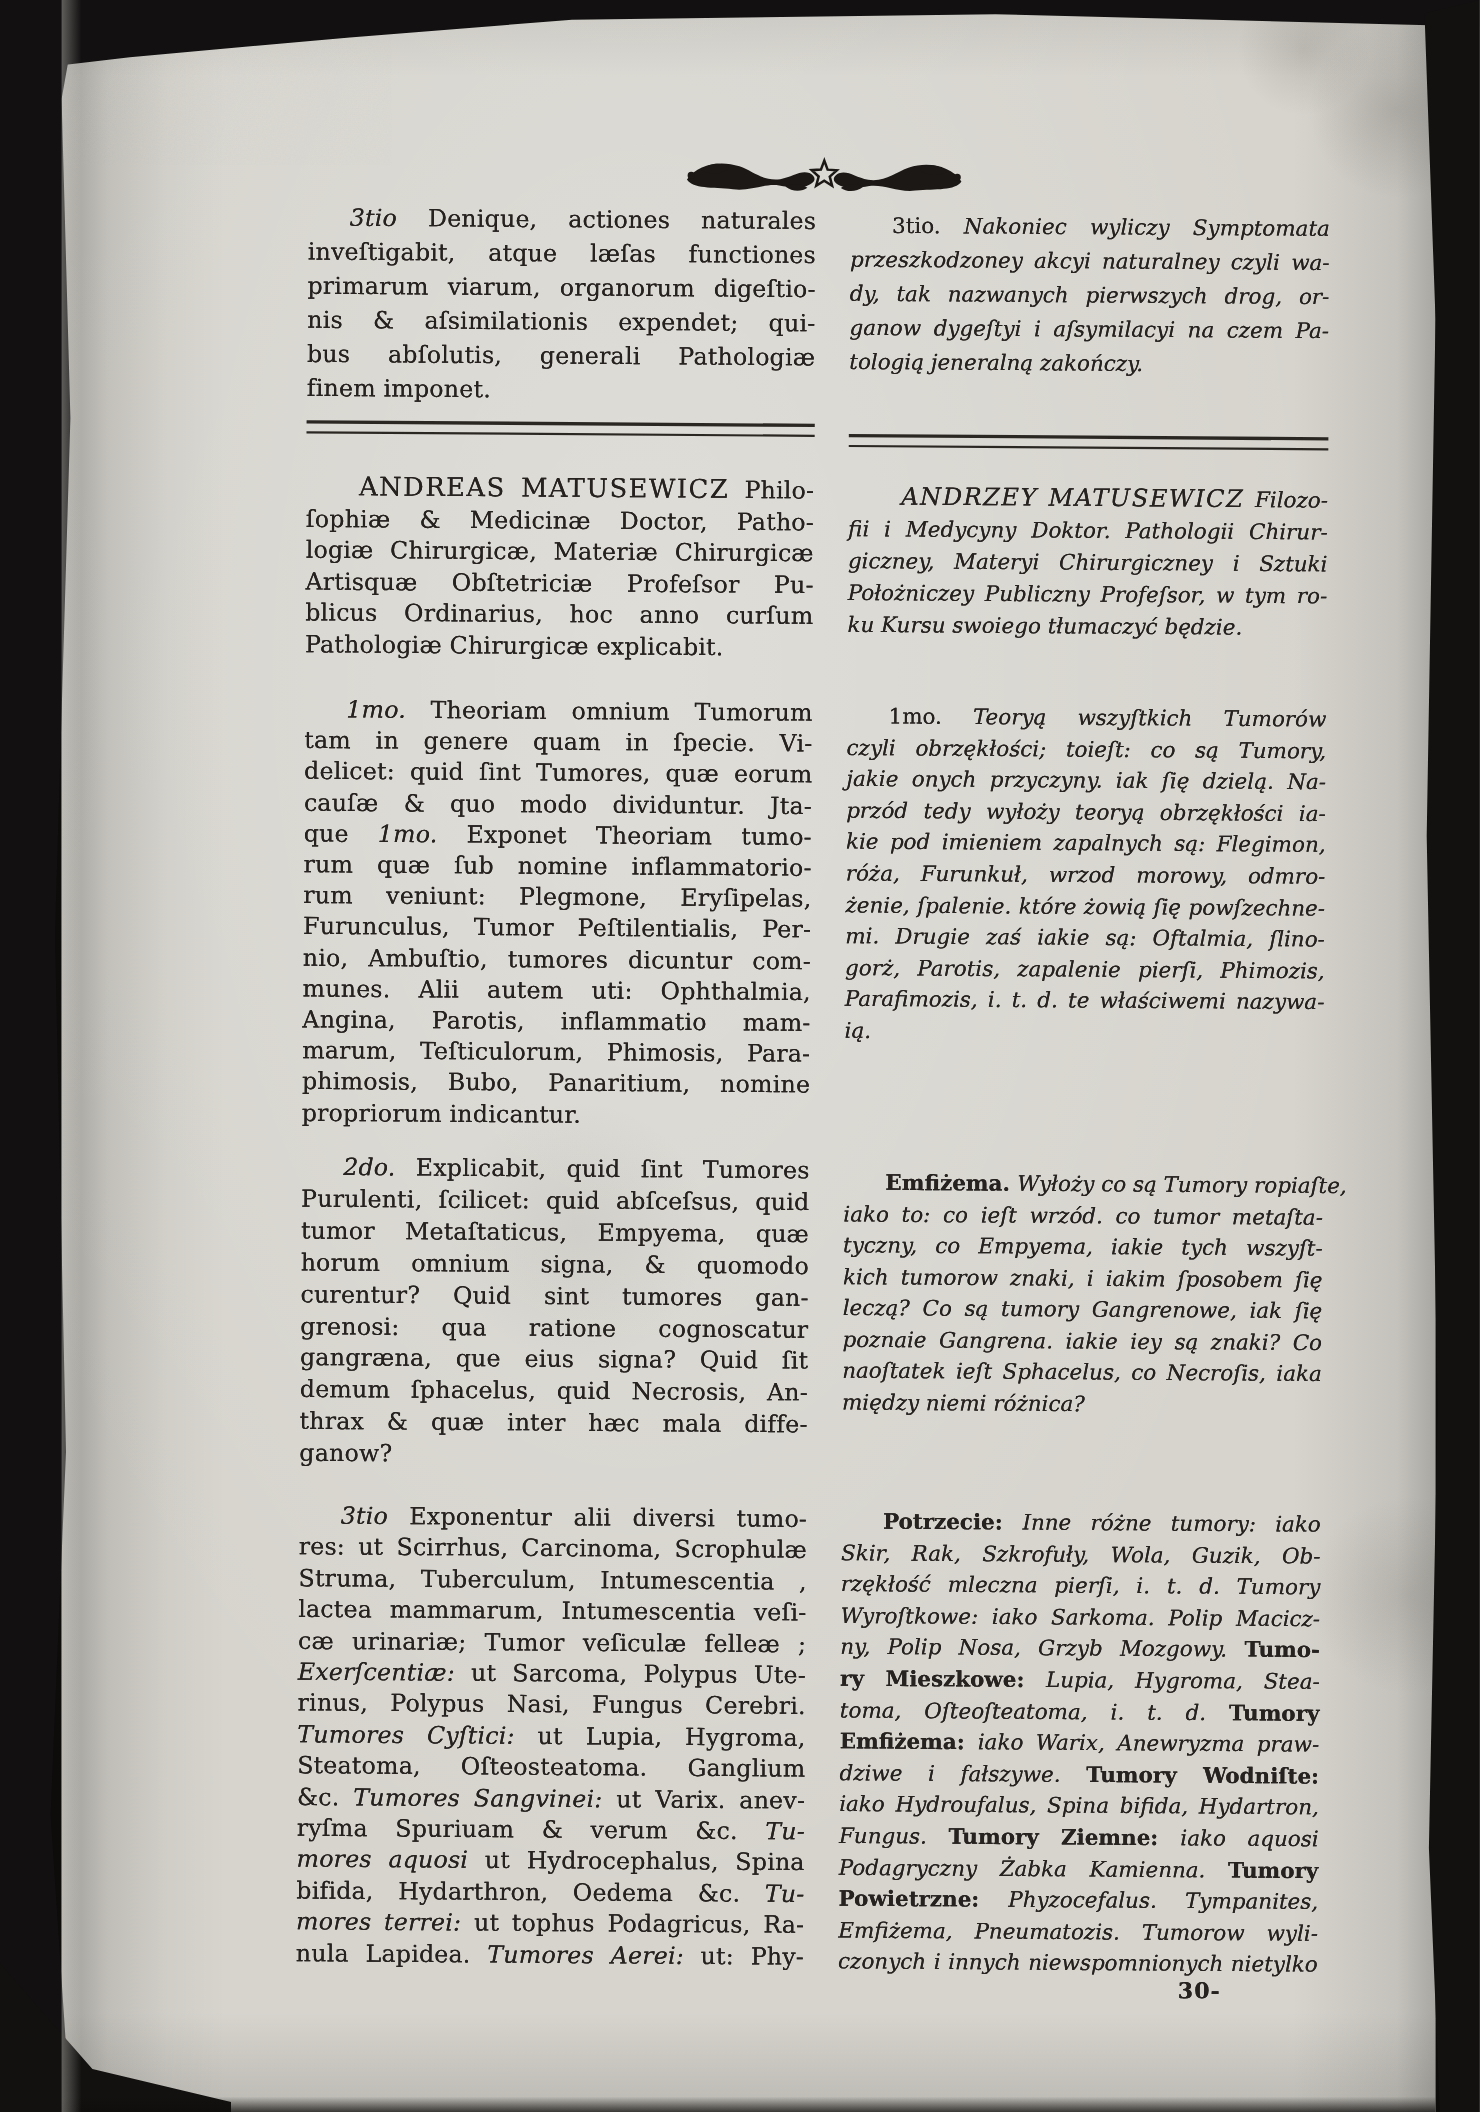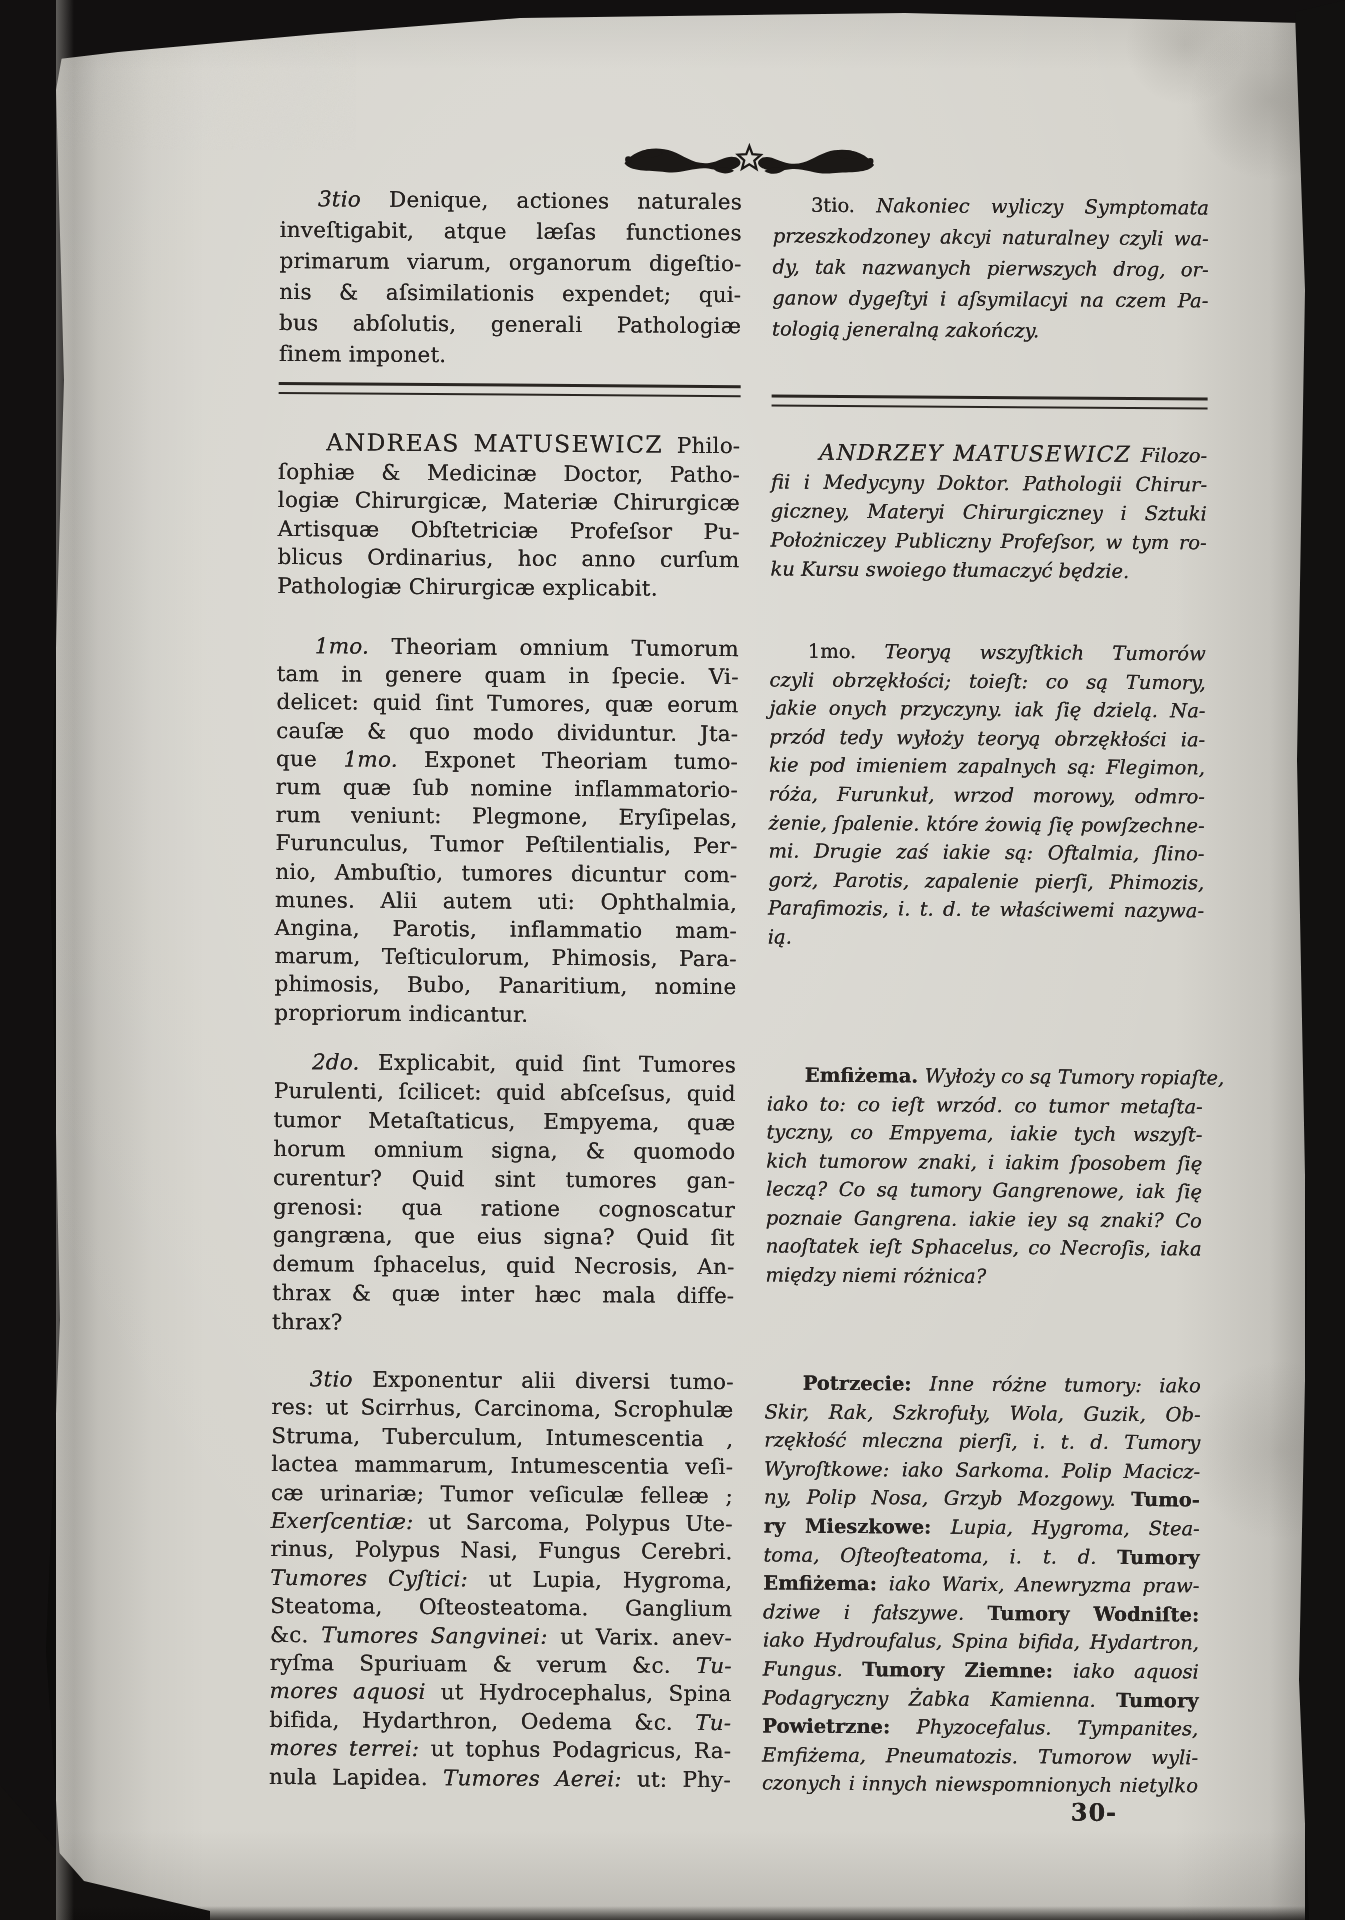--- a/index.html
+++ b/index.html
@@ -55,21 +55,21 @@
   .sec-one-r{top:634px;line-height:28.6px;}
   .sec-two-l{top:1048px;line-height:28.9px;}
   .sec-two-r{top:1058px;line-height:28.5px;}
   .sec-three-l{top:1365px;line-height:28.4px;}
   .sec-three-r{top:1366px;line-height:28.6px;}
   
   .rule{position:absolute;height:7px;border-top:3px solid #2a2622;border-bottom:2px solid #2a2622;}
   .rule-l{left:280px;width:462px;top:382px;}
   .rule-r{left:773px;width:436px;top:391px;}
   .ornament{position:absolute;left:615px;top:138px;width:268px;height:40px;}
-  .folio{position:absolute;left:1082px;top:1792px;font-size:24px;font-weight:bold;
+  .folio{position:absolute;left:1082px;top:1792px;font-size:20px;font-weight:bold;
          letter-spacing:1px;text-shadow:0 0 0.6px currentColor;}
 </style>
 </head>
 <body>
 
 <div class="page">
   <div class="paper"></div>
 
   <svg class="noise" xmlns="http://www.w3.org/2000/svg">
     <filter id="grain">
@@ -162,21 +162,21 @@
       <div class="tcol cl sec-two-l">
         <div class="line first"><span class="s-i">2do. </span><span class="s-r">Explicabit, quid ſint Tumores</span></div>
         <div class="line"><span>Purulenti, ſcilicet: quid abſceſsus, quid</span></div>
         <div class="line"><span>tumor Metaſtaticus, Empyema, quæ</span></div>
         <div class="line"><span>horum omnium signa, &amp; quomodo</span></div>
         <div class="line"><span>curentur? Quid sint tumores gan-</span></div>
         <div class="line"><span>grenosi: qua ratione cognoscatur</span></div>
         <div class="line"><span>gangræna, que eius signa? Quid ſit</span></div>
         <div class="line"><span>demum ſphacelus, quid Necrosis, An-</span></div>
         <div class="line"><span>thrax &amp; quæ inter hæc mala diffe-</span></div>
-        <div class="line end"><span>thrax?</span></div>
+        <div class="line end"><span>ganow?</span></div>
       </div>
       <div class="tcol cr sec-two-r">
         <div class="line first"><span class="s-b">Emfiżema. </span><span class="s-i">Wyłoży co są Tumory ropiaſte,</span></div>
         <div class="line"><span>iako to: co ieſt wrzód. co tumor metaſta-</span></div>
         <div class="line"><span>tyczny, co Empyema, iakie tych wszyſt-</span></div>
         <div class="line"><span>kich tumorow znaki, i iakim ſposobem ſię</span></div>
         <div class="line"><span>leczą? Co są tumory Gangrenowe, iak ſię</span></div>
         <div class="line"><span>poznaie Gangrena. iakie iey są znaki? Co</span></div>
         <div class="line"><span>naoſtatek ieſt Sphacelus, co Necroſis, iaka</span></div>
         <div class="line end"><span>między niemi różnica?</span></div>

